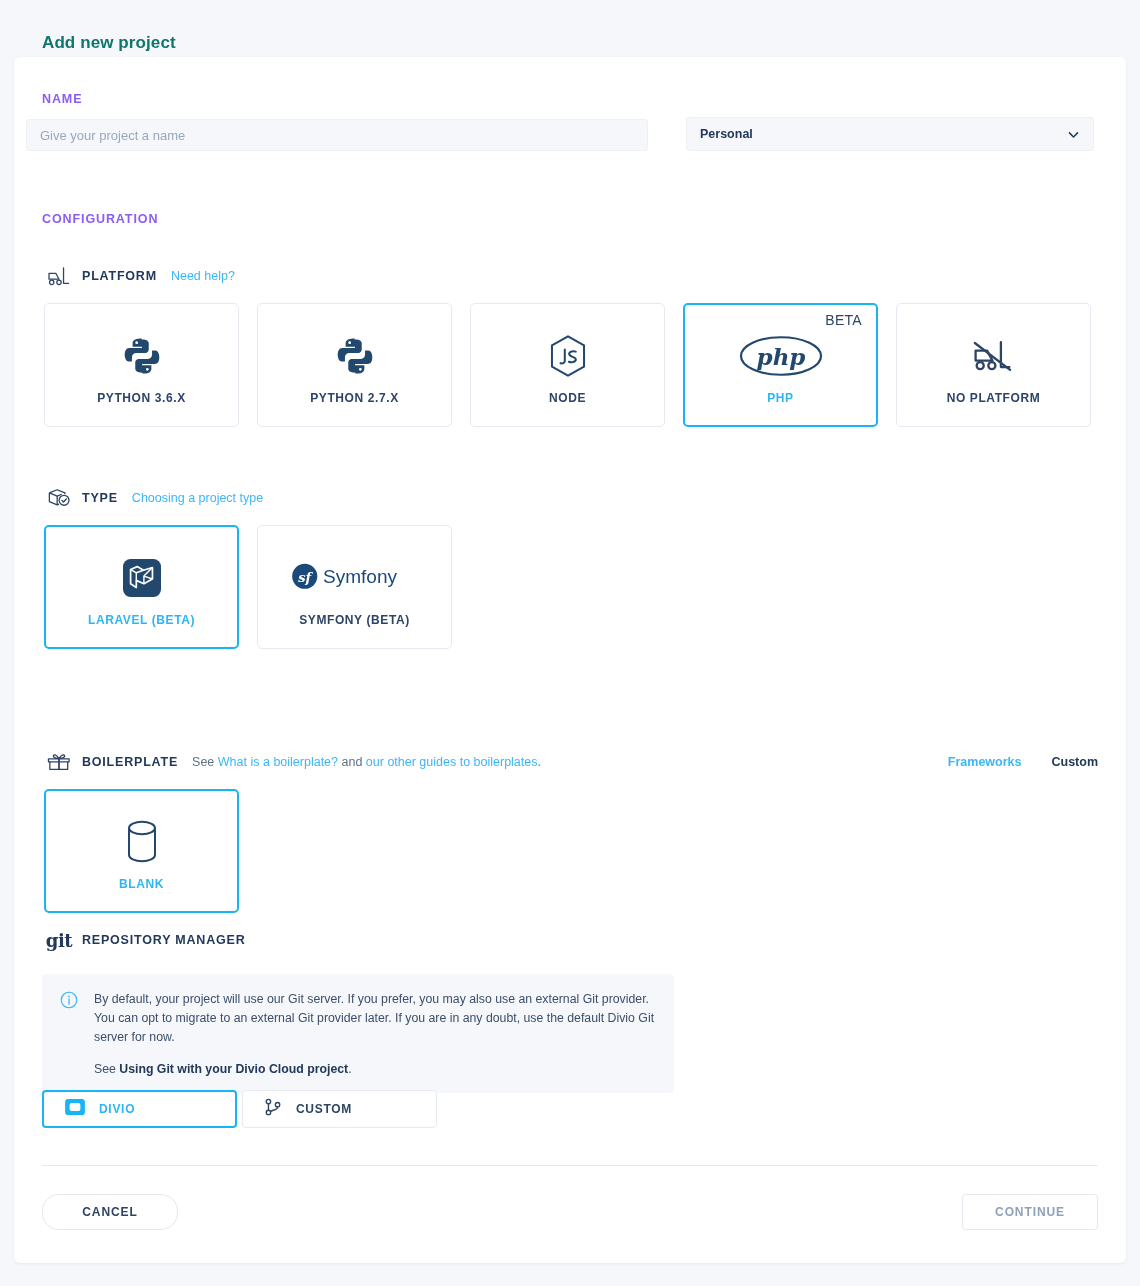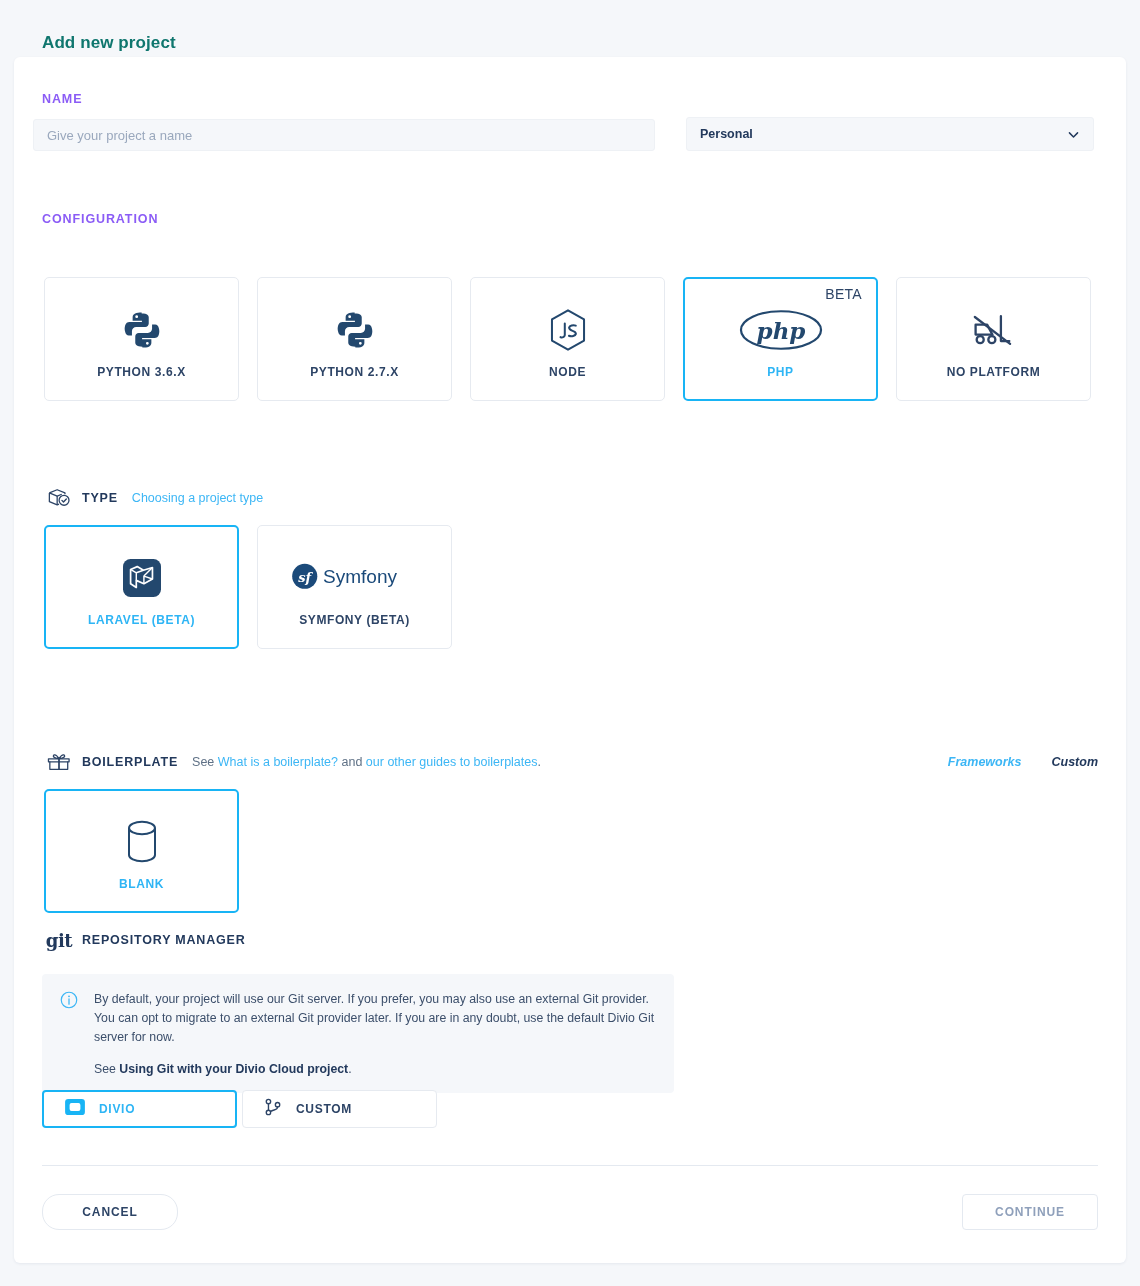--- a/index.html
+++ b/index.html
@@ -24,21 +24,21 @@
   }
 
   .sec-label {
     font-size:12.5px; font-weight:700; color:#8b5cf6;
     letter-spacing:.9px;
   }
 
   
   .name-label { position:absolute; left:28px; top:35px; }
   .name-input {
-    position:absolute; left:19px; top:62px; width:622px; height:32px;
+    position:absolute; left:12px; top:62px; width:622px; height:32px;
     background:#f5f7fa; border:1px solid #eef1f5; border-radius:3px;
     font-size:13px; color:#9aa8bd; padding:0 13px;
     font-family:"Liberation Sans", sans-serif; outline:none;
   }
   .name-input::placeholder { color:#9aa8bd; }
   .org-select {
     position:absolute; left:672px; top:60px; width:408px; height:34px;
     background:#f5f7fa; border:1px solid #eef1f5; border-radius:3px;
     display:flex; align-items:center; padding:16px 13px; cursor:pointer;
   }
@@ -70,21 +70,21 @@
     margin-top:4px;
   }
   .opt.sel .cap { color:#2eb5f5; }
   .beta {
     position:absolute; right:14px; top:7px;
     font-size:14px; color:#2d4466; letter-spacing:.3px;
   }
 
   
   .bp-tabs { position:absolute; right:28px; top:0; display:flex; gap:30px; align-items:center; height:26px;}
-  .bp-tab { font-size:12.5px; font-weight:700; cursor:pointer;font-style:italic; }
+  .bp-tab { font-size:12.5px; font-weight:700; cursor:pointer; }
   .bp-tab.link { color:#3cb6f5; }
   .bp-tab.active { color:#22395c; }
 
   
   .git-note {
     position:absolute; left:28px; top:917px; width:632px;
     background:#f5f7fa; border-radius:4px; padding:16px 18px 14px 18px;
     display:flex; gap:16px;
   }
   .git-note .itxt { font-size:12.3px; color:#3c4f6b; line-height:1.55; }
@@ -130,20 +130,32 @@
     <div class="org-select">
       <span class="val">Personal</span>
       <svg class="chev" viewBox="0 0 16 16" fill="none">
         <path d="M3 6 L8 11 L13 6" stroke="#22395c" stroke-width="1.8" stroke-linecap="round" stroke-linejoin="round"></path>
       </svg>
     </div>
 
     <div class="sec-label config-label">CONFIGURATION</div>
 
     <div class="grp" style="top:206px;">
+      <div class="grp-head">
+        <span class="ico">
+          <svg width="24" height="20" viewBox="0 0 26 22" fill="none">
+            <path d="M2 14.5 L2 8 L9.5 8 L13 14.5 Z" stroke="#2d4466" stroke-width="1.4" stroke-linejoin="round"></path>
+            <circle cx="5" cy="18" r="2.4" stroke="#2d4466" stroke-width="1.4"></circle>
+            <circle cx="13" cy="18" r="2.4" stroke="#2d4466" stroke-width="1.4"></circle>
+            <path d="M18 2 L18 19 M18 19 L23.5 19" stroke="#2d4466" stroke-width="1.4" stroke-linecap="round"></path>
+          </svg>
+        </span>
+        <span class="grp-title">PLATFORM</span>
+        <span class="grp-note lnk">Need help?</span>
+      </div>
       <div class="cards-row" style="margin-top:14px;">
 
         <div class="opt">
           <span class="glyph">
             <svg width="42" height="42" viewBox="0 0 48 48">
               <path d="M23.6 4c-3 0-5.6.3-7.4 1-2 .8-2.9 2.3-2.9 4.3v4.2h10.6v1.4H9.6c-2.2 0-4.1 1.3-4.8 3.8-.8 2.9-.8 4.7 0 7.7.6 2.3 1.9 3.9 4.1 3.9h3.6v-5c0-2.5 2.2-4.7 4.8-4.7h10.5c2.1 0 3.9-1.8 3.9-3.9V9.3c0-2.1-1.8-3.7-3.9-4-1.3-.2-2.7-.3-4.2-.3zm-5.7 3.2c.9 0 1.6.7 1.6 1.6s-.7 1.6-1.6 1.6a1.6 1.6 0 1 1 0-3.2z" fill="#23486e"></path>
               <path d="M24.4 44c3 0 5.6-.3 7.4-1 2-.8 2.9-2.3 2.9-4.3v-4.2H24.1v-1.4h14.3c2.2 0 4.1-1.3 4.8-3.8.8-2.9.8-4.7 0-7.7-.6-2.3-1.9-3.9-4.1-3.9h-3.6v5c0 2.5-2.2 4.7-4.8 4.7H20.2c-2.1 0-3.9 1.8-3.9 3.9v7.4c0 2.1 1.8 3.7 3.9 4 1.3.2 2.7.3 4.2.3zm5.7-3.2a1.6 1.6 0 1 1 0-3.2 1.6 1.6 0 0 1 0 3.2z" fill="#23486e"></path>
             </svg>
           </span>
           <span class="cap">PYTHON 3.6.X</span>

